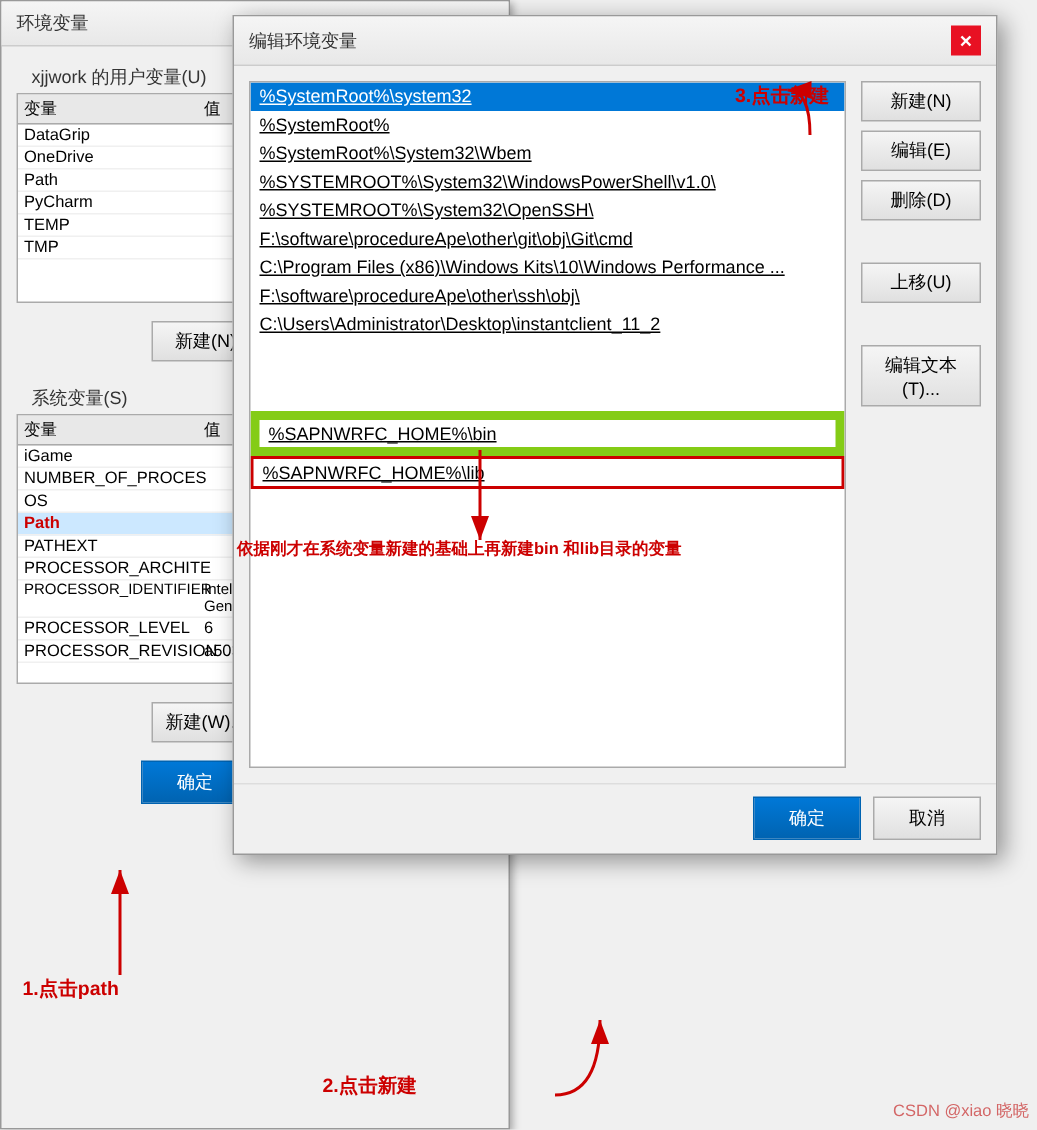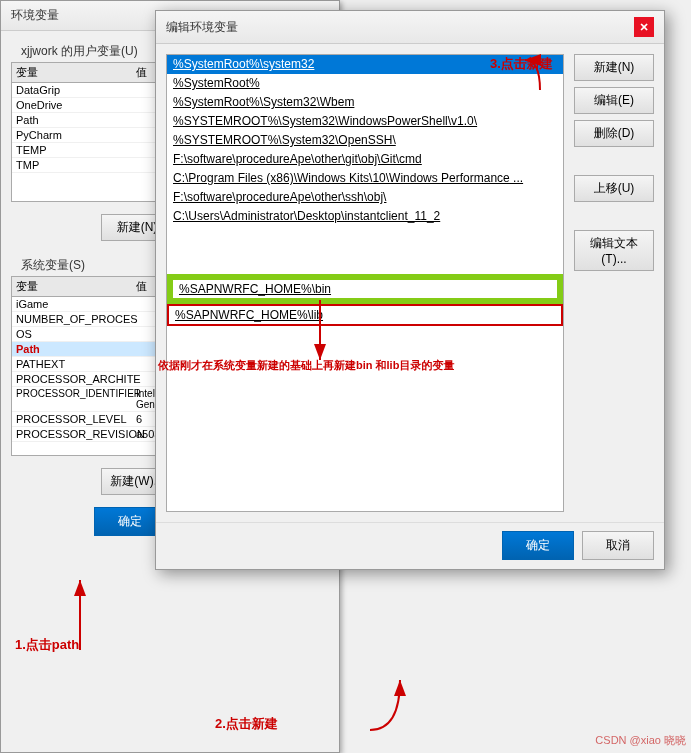--- a/index.html
+++ b/index.html
@@ -392,21 +392,21 @@
 
 <svg class="arrow-svg" style="top:300px;left:280px;" width="80" height="80">
   <defs>
     <marker id="arrowhead-note" markerWidth="8" markerHeight="6" refX="8" refY="3" orient="auto">
       <polygon points="0 0, 8 3, 0 6" fill="#cc0000"></polygon>
     </marker>
   </defs>
   <path d="M 40,0 L 40,60" stroke="#cc0000" stroke-width="2" fill="none" marker-end="url(#arrowhead-note)"></path>
 </svg>
 
-<div class="annotation" style="top:636px; left:15px;">
+<div class="annotation" style="top:650px; left:15px;">
   <span>1.点击path</span>
 </div>
 
 <svg class="arrow-svg" style="top:560px;left:50px;" width="60" height="100">
   <defs>
     <marker id="arrowhead1" markerWidth="8" markerHeight="6" refX="8" refY="3" orient="auto">
       <polygon points="0 0, 8 3, 0 6" fill="#cc0000"></polygon>
     </marker>
   </defs>
   <path d="M 30,90 L 30,20" stroke="#cc0000" stroke-width="2" fill="none" marker-end="url(#arrowhead1)"></path>

